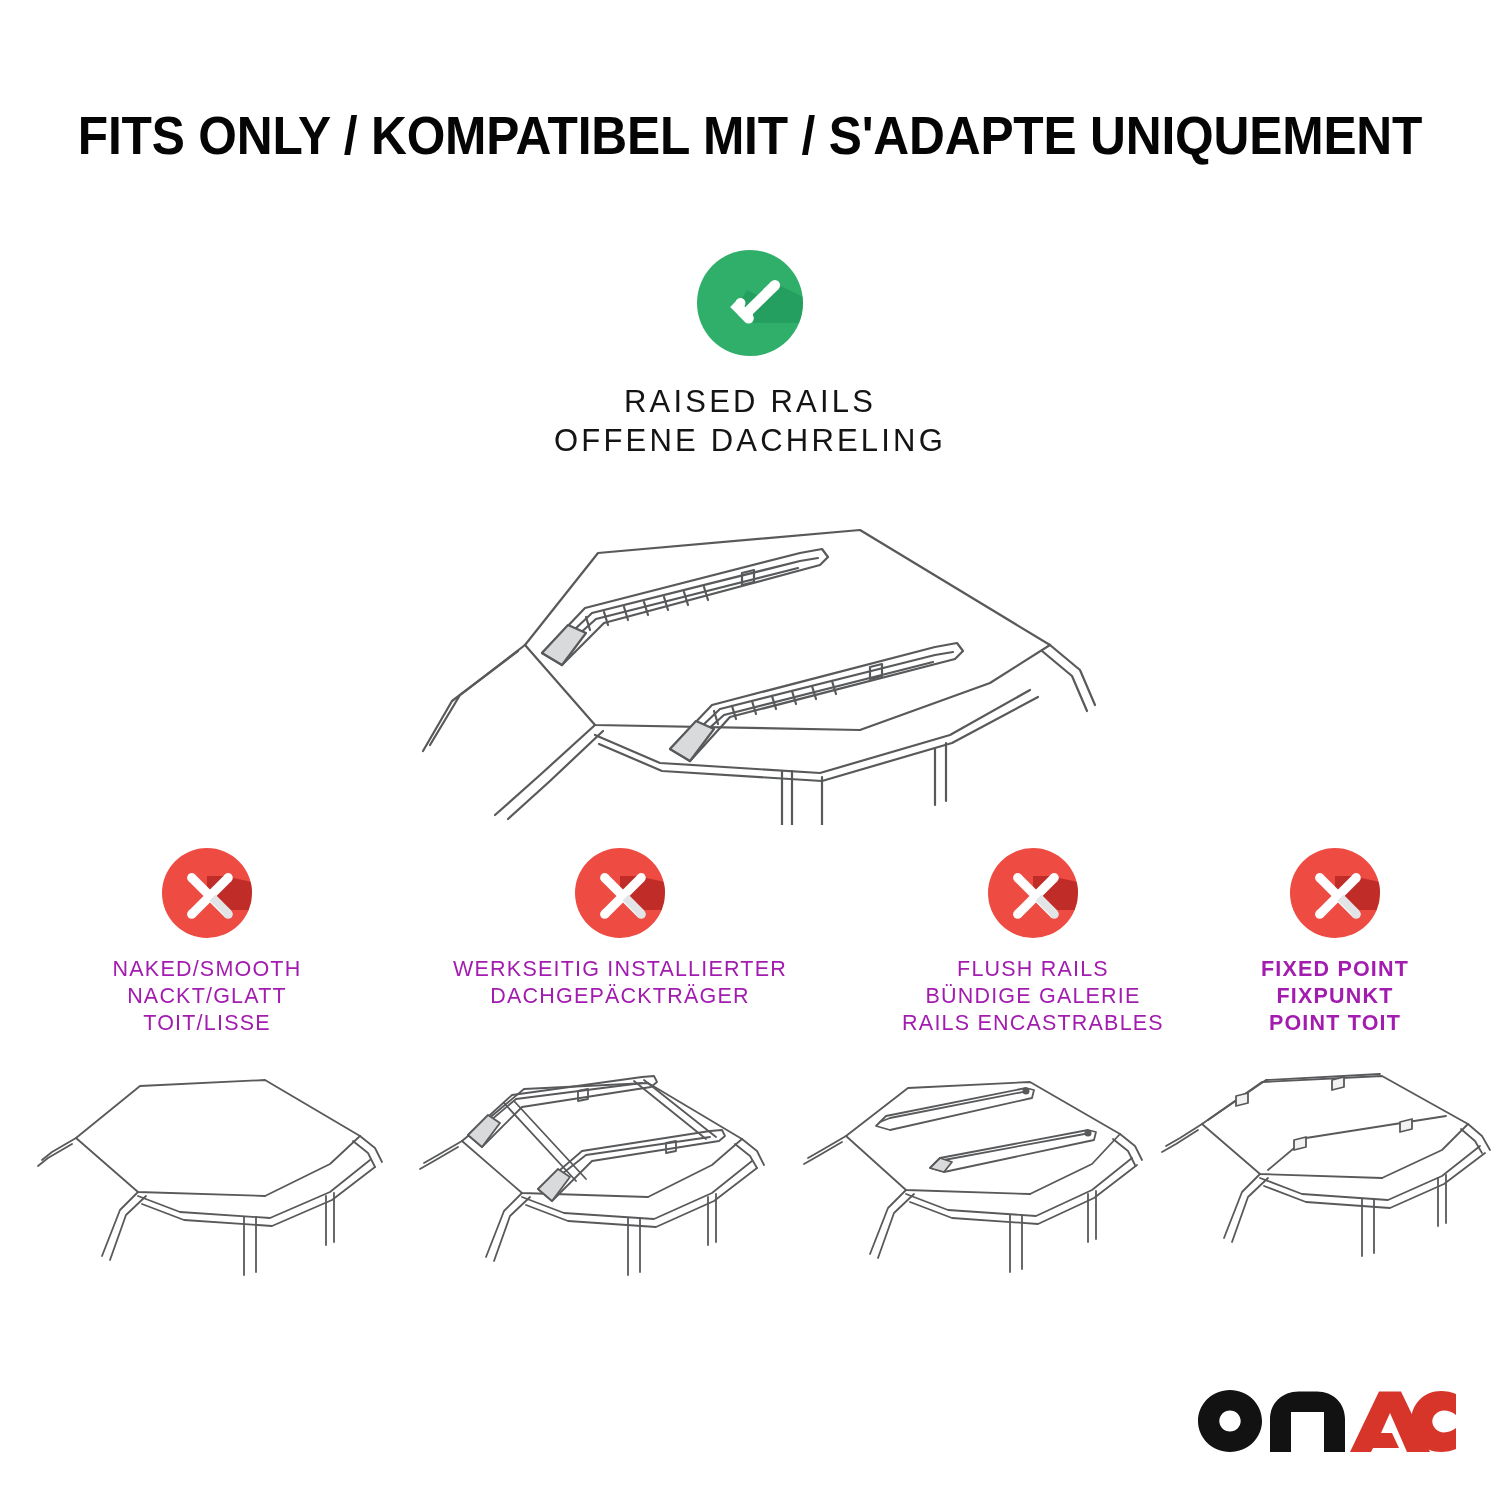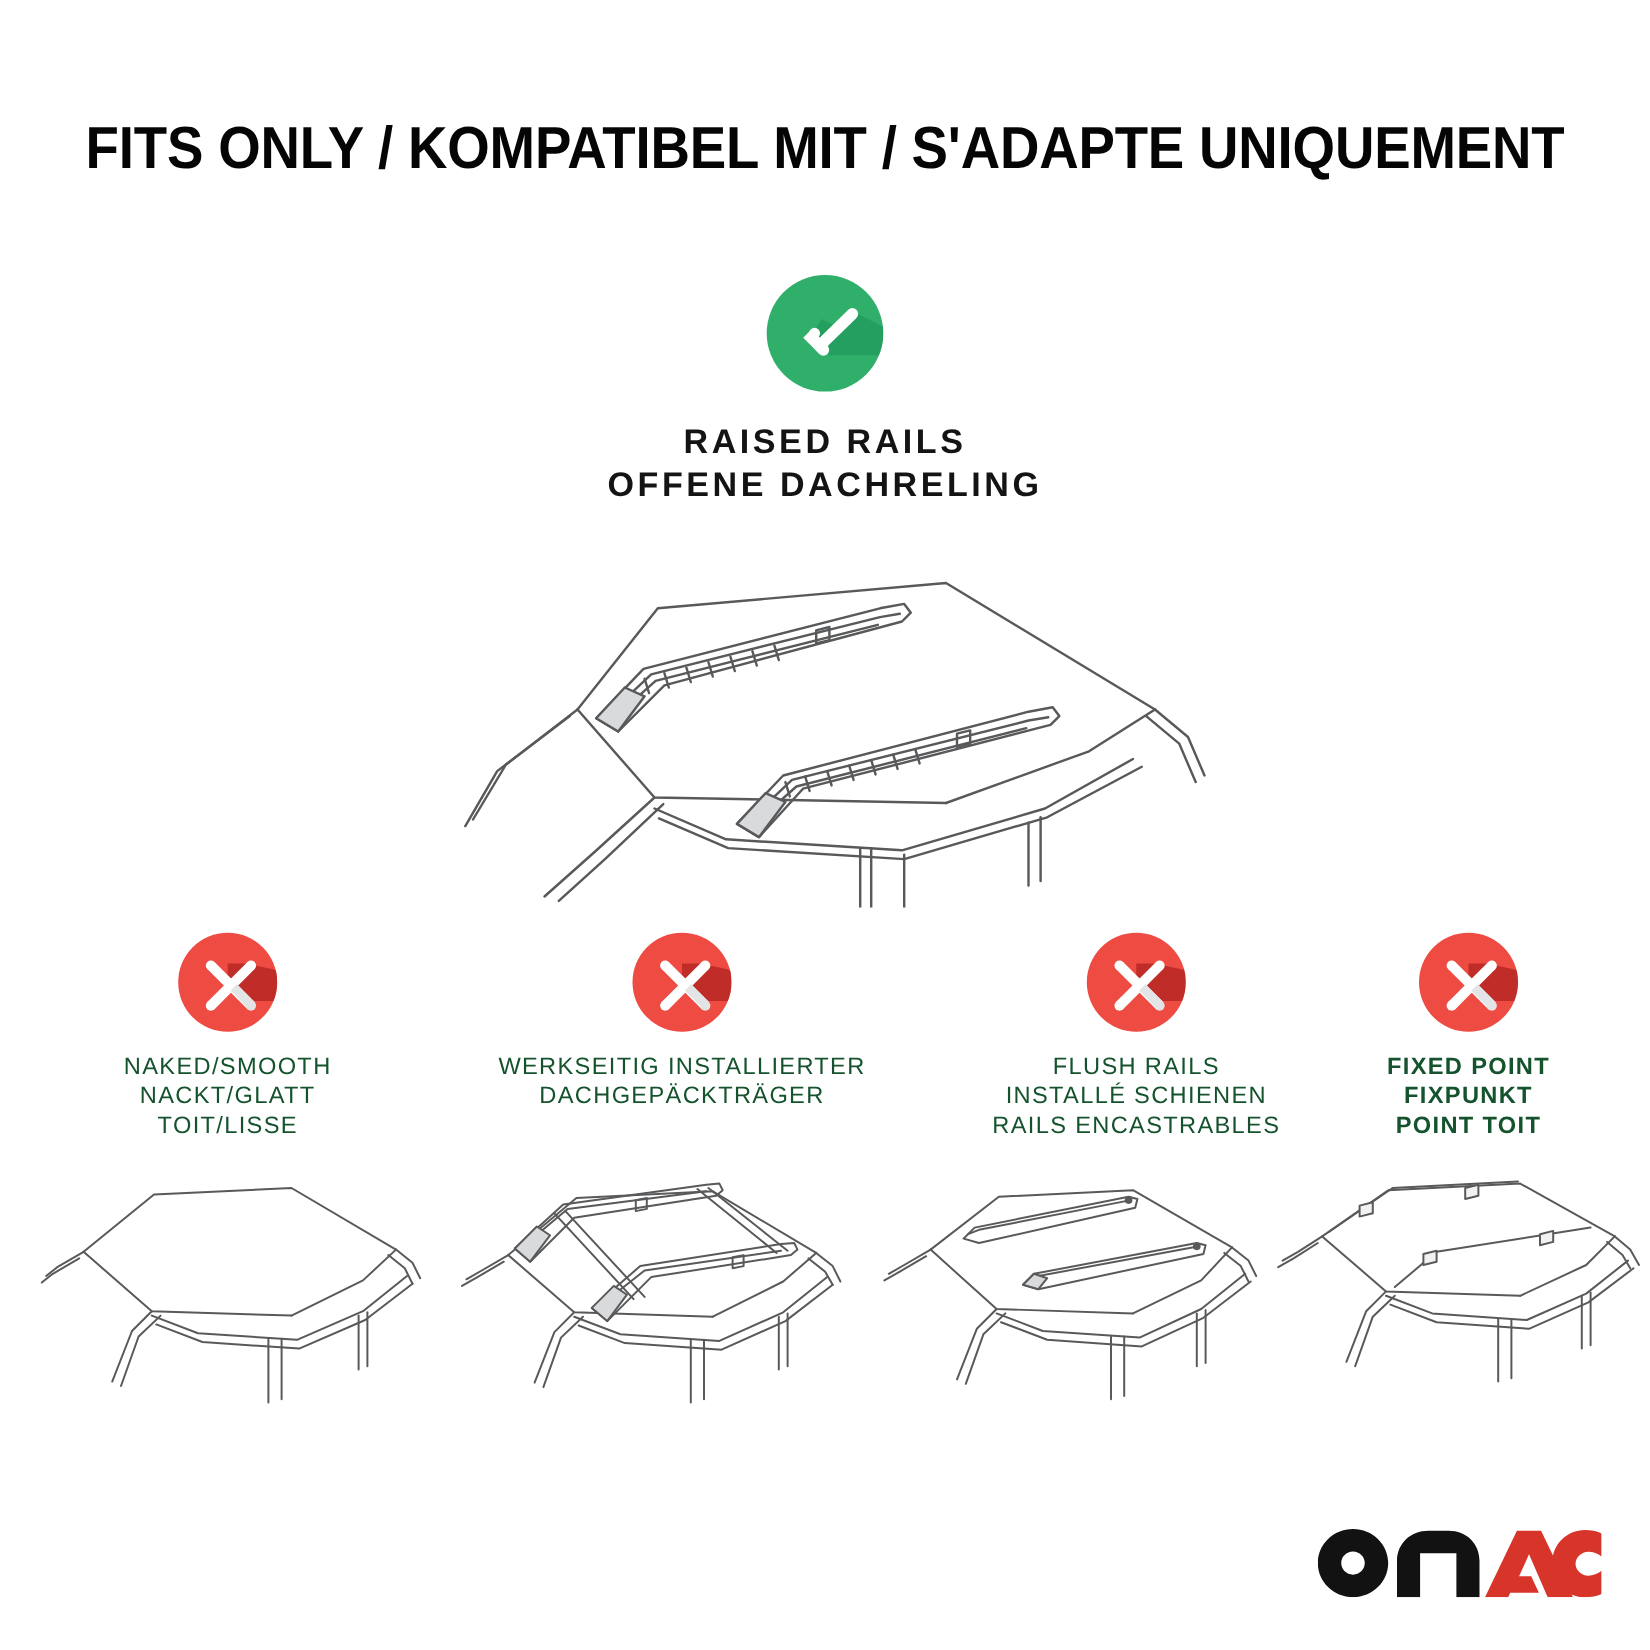--- a/index.html
+++ b/index.html
@@ -42,35 +42,35 @@
   .red-circle{width:90px;height:90px;background:#EE4B42;}
 
   .good-text{
     margin-top:26px;
     font-size:31px;
     letter-spacing:3.2px;
     line-height:39px;
     color:#141414;
     font-weight:normal;
   }
-  .good-text div{white-space:nowrap;font-weight:bold;}
+  .good-text div{white-space:nowrap;}
 
   
   .big-illustration{
     position:absolute;left:390px;top:505px;width:720px;height:320px;
   }
   .big-illustration svg{width:100%;height:100%;display:block;}
 
   
   .col{position:absolute;text-align:center;}
   .col .label{
     font-size:21.5px;
     letter-spacing:1.2px;
     line-height:27px;
-    color:#14532d;
+    color:#a21caf;
     white-space:nowrap;
   }
   .col .iconwrap{margin-bottom:18px;}
 
   .col-illus{position:absolute;}
   .col-illus svg{width:100%;height:100%;display:block;}
 
   
   .logo{
     position:absolute;right:44px;bottom:48px;
@@ -270,21 +270,21 @@
           <path d="M63.0 26.5 L69.5 33.0 L33.0 69.5 L26.5 63.0 Z" fill="#ffffff"></path>
           <path d="M47.5 52.5 L63.5 68.5 L69.2 62.6 L53.5 46.8 Z" fill="#e2e4e5"></path>
           <circle cx="29.7" cy="29.7" r="4.6" fill="#ffffff"></circle>
           <circle cx="66.2" cy="29.7" r="4.6" fill="#ffffff"></circle>
           <circle cx="29.7" cy="66.2" r="4.6" fill="#ffffff"></circle>
           <circle cx="66.2" cy="66.2" r="4.6" fill="#e2e4e5"></circle>
         </svg>
       </span>
     </div>
     <div class="label">FLUSH RAILS</div>
-    <div class="label">INSTALLÉ SCHIENEN</div>
+    <div class="label">BÜNDIGE GALERIE</div>
     <div class="label">RAILS ENCASTRABLES</div>
   </div>
 
   <div class="col-illus" style="left:790px;top:1060px;width:370px;height:250px;">
     <svg viewBox="0 0 370 250" xmlns="http://www.w3.org/2000/svg">
       <g fill="none" stroke="#58595B" stroke-width="1.8" stroke-linecap="round" stroke-linejoin="round">
         <path d="M56 76 L118 28 L240 22 L330 74"></path>
         <path d="M56 76 L116 130 L240 134"></path>
         <path d="M240 134 L302 104 L330 74"></path>
         <path d="M56 76 L32 90 L18 98"></path>

